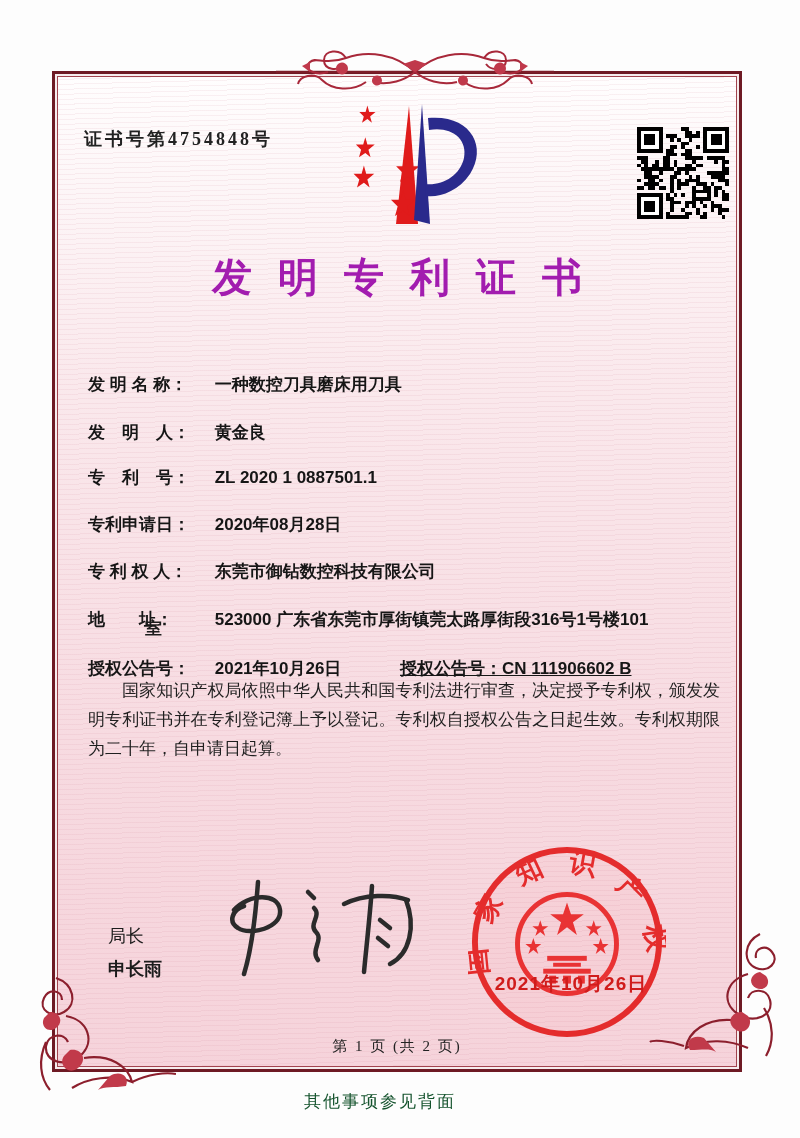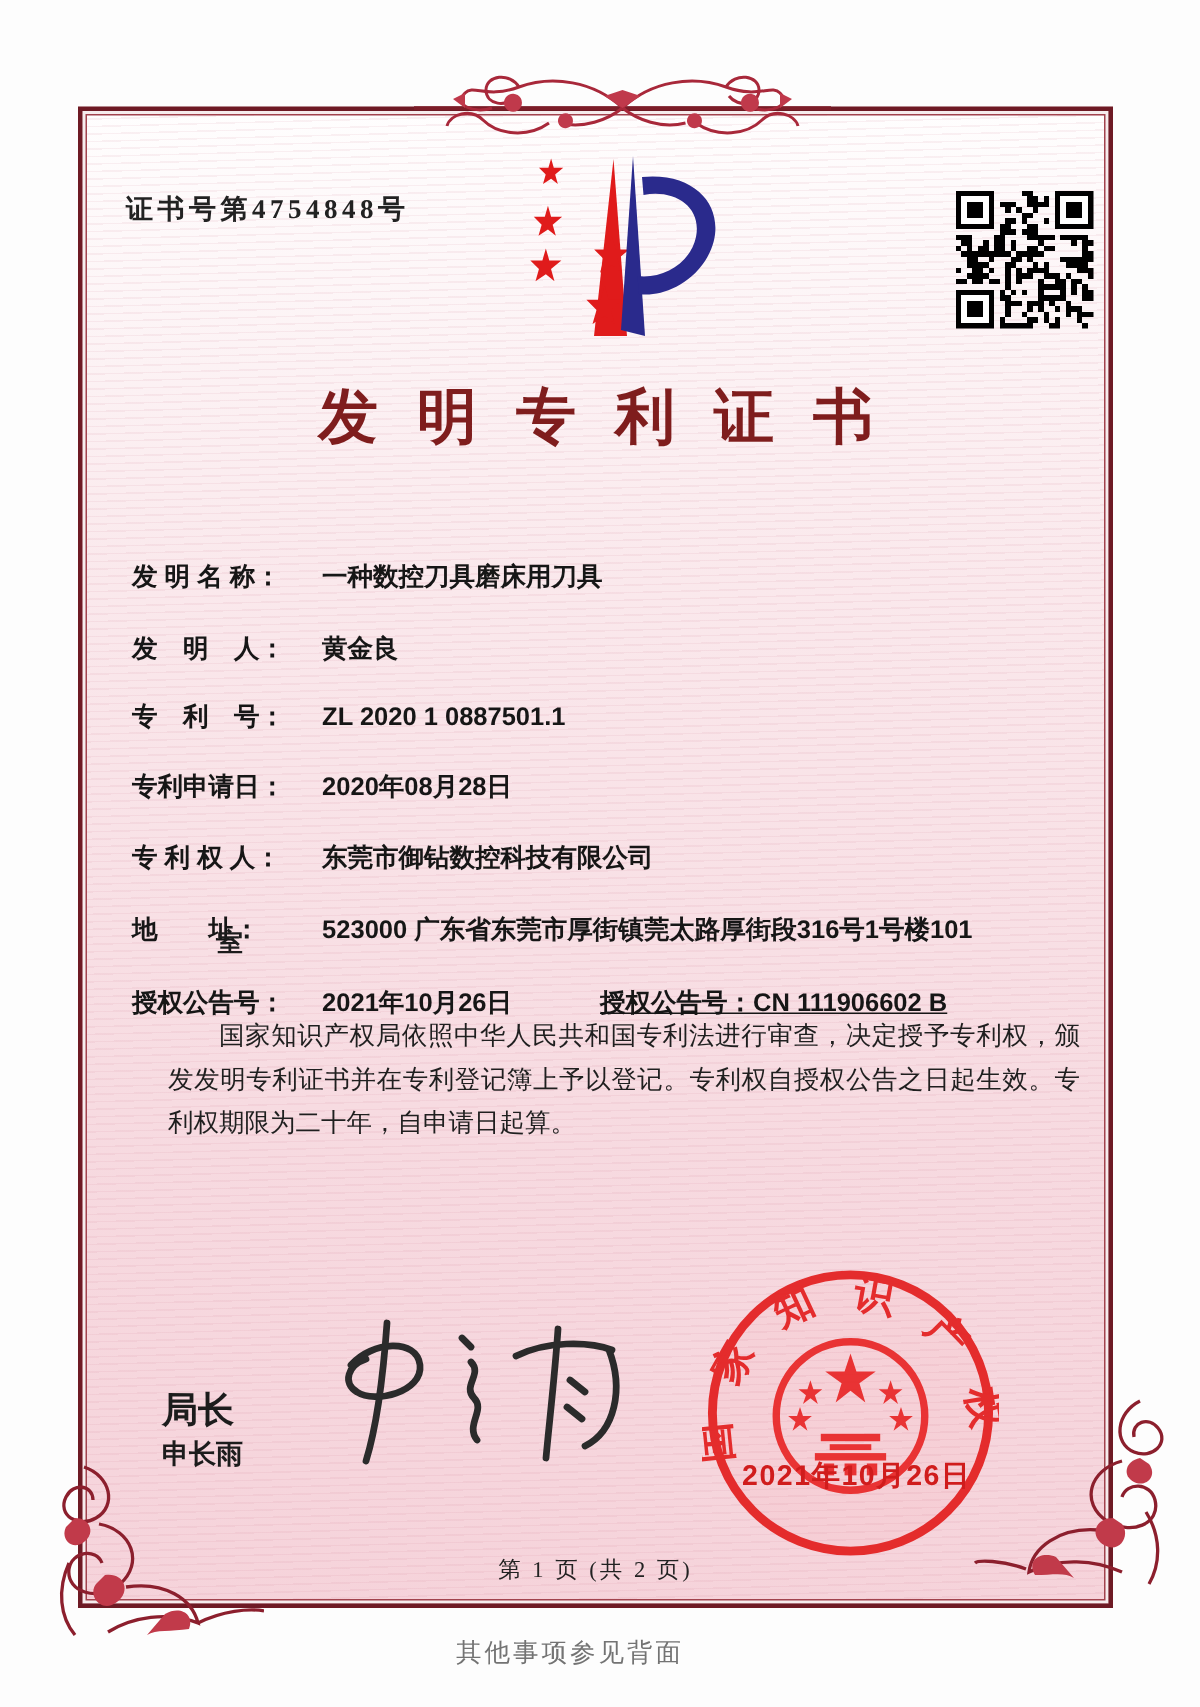--- a/index.html
+++ b/index.html
@@ -26,48 +26,48 @@
     position:absolute; left:84px; top:127px;
     font-family:"Liberation Serif", serif;
     font-size:18px; font-weight:bold; letter-spacing:3px; color:#222;
   }
   .qr { position:absolute; left:637px; top:127px; width:92px; height:92px; }
   .logo { position:absolute; left:330px; top:96px; width:158px; height:142px; }
   .title {
     position:absolute; left:52px; top:250px; width:690px;
     text-align:center; font-family:"Liberation Serif", serif;
     font-size:40px; font-weight:bold; letter-spacing:26px; text-indent:26px;
-    color:#7f1d1d;
+    color:#a21caf;
   }
   .row { position:absolute; left:88px; font-size:17px; font-weight:bold; color:#161616; white-space:nowrap;margin-top:17px; }
   .row .lbl { display:inline-block; min-width:122px; }
   .addr-line2 { position:absolute; left:145px; font-size:17px; font-weight:bold; }
   .row .extra-lbl { position:absolute; left:312px;text-decoration:underline; }
   .paras {
     position:absolute; left:88px; top:676px; width:632px;
     font-family:"Liberation Serif", serif;
     font-size:17px; line-height:29px; color:#1f1f1f; font-weight:500;
     text-align:justify;
   }
-  .paras p { text-indent:2em;margin-left:24px; }
-  .sig-title { position:absolute; left:108px; top:924px; font-size:24px; font-weight:bold; }
+  .paras p { text-indent:2em; }
+  .sig-title { position:absolute; left:108px; top:924px; font-size:18px; font-weight:normal; }
   .sig-name  { position:absolute; left:108px; top:957px; font-size:18px; font-weight:bold;text-align:center; }
   .signature { position:absolute; left:192px; top:868px; width:250px; height:120px; }
   .seal { position:absolute; left:468px; top:843px; width:198px; height:198px; opacity:.92; }
   .seal-date {
     position:absolute; left:486px; top:971px; width:170px; text-align:center;
     font-size:19px; font-weight:bold; color:#d01c1c; letter-spacing:1px; white-space:nowrap;
   }
   .page-info {
     position:absolute; left:52px; top:1037px; width:690px; text-align:center;
     font-family:"Liberation Serif", serif; font-size:15px; color:#222; letter-spacing:2px;
   }
   .back-note {
     position:absolute; left:0; top:1090px; width:760px; text-align:center;
-    font-family:"Liberation Serif", serif; font-size:17px; font-weight:500; color:#737373; letter-spacing:2px;
+    font-family:"Liberation Serif", serif; font-size:17px; font-weight:500; color:#14532d; letter-spacing:2px;
   }
 </style>
 </head>
 <body>
 
 <div class="frame"></div>
 
 <svg class="ornament" style="left:276px; top:42px; width:278px; height:60px;" viewBox="0 0 278 60">
   <line x1="-230" y1="30" x2="508" y2="30" stroke="#7c1d28" stroke-width="2.5"></line>
   <g stroke="#a8283a" fill="none" stroke-width="2">

